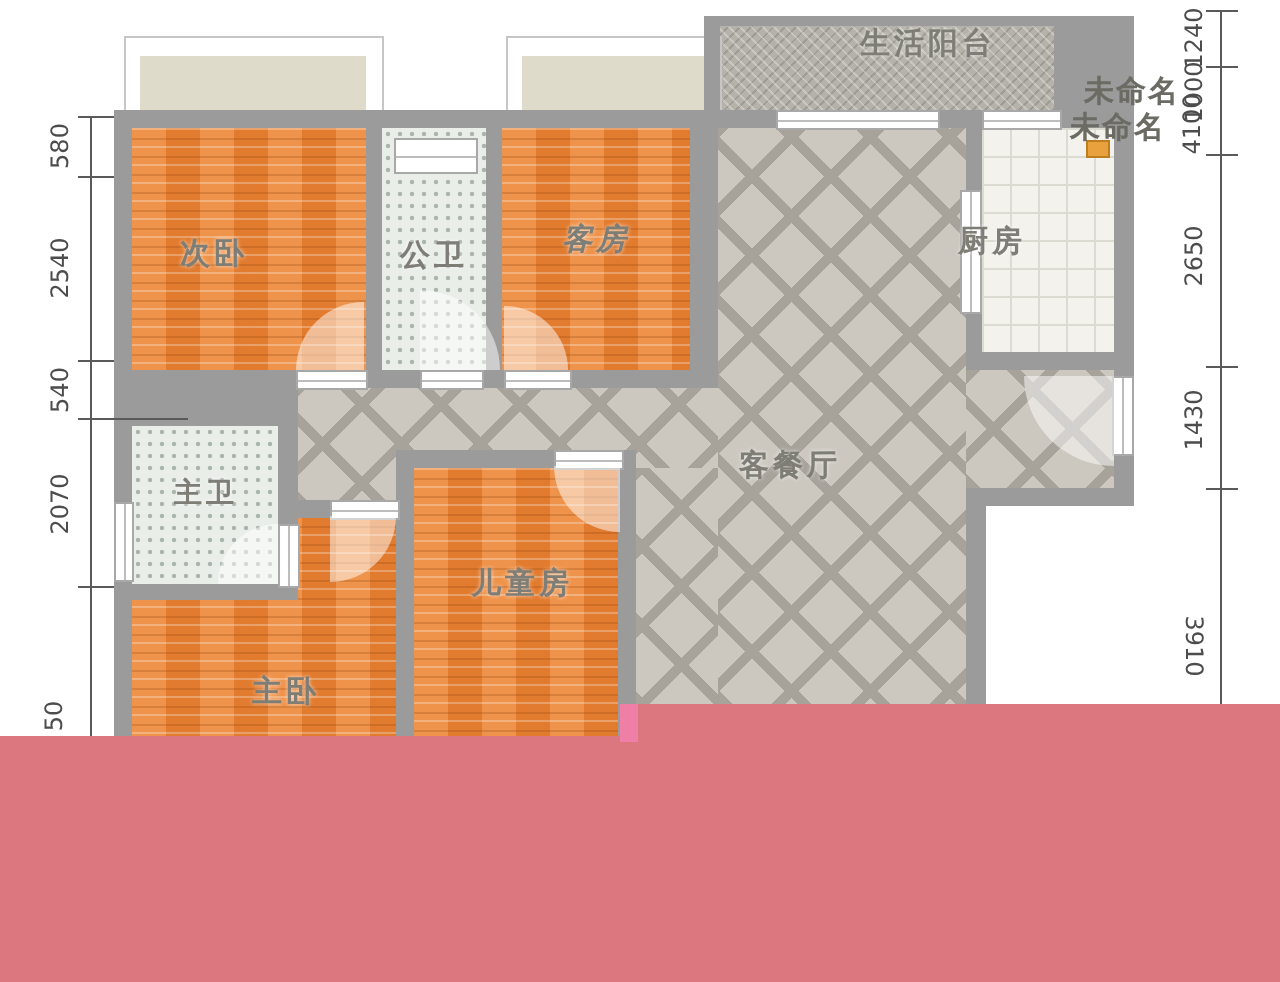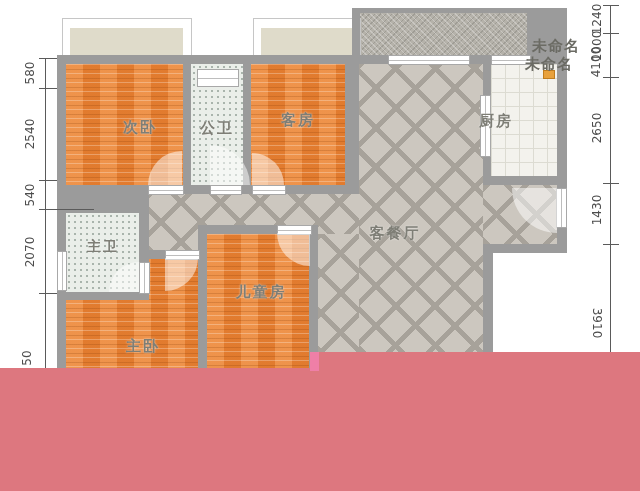--- a/index.html
+++ b/index.html
@@ -26,21 +26,21 @@
     background-position:center;background-repeat:no-repeat;}
   .win.v{background-image:linear-gradient(90deg,#bdbdbd,#bdbdbd);background-size:1px 100%;
     background-position:center;background-repeat:no-repeat;}
   .arc{position:absolute;background:rgba(255,255,255,.5);z-index:4;}
   .bayo{position:absolute;background:#ffffff;border:1px solid #c6c6c6;z-index:2;}
   .bayi{position:absolute;background:#dfdbca;border:1px solid #ffffff;z-index:3;}
   .rlabel{position:absolute;transform:translate(-50%,-50%);font-weight:700;font-size:15px;
     color:#7e7e76;letter-spacing:2px;white-space:nowrap;z-index:6;
     text-shadow:0 0 2px rgba(255,255,255,.7);}
   .unnamed{position:absolute;transform:translate(-50%,-50%);font-weight:700;font-size:15px;
-    color:#6b6b64;letter-spacing:1px;white-space:nowrap;z-index:7;}
+    color:#6b6b64;letter-spacing:1px;white-space:nowrap;z-index:7;margin-left:10px;}
   .dim{position:absolute;transform:translate(-50%,-50%) rotate(-90deg);font-size:12px;
     color:#4c4c4c;z-index:6;white-space:nowrap;font-family:"DejaVu Sans",sans-serif;}
   .dim.cw{transform:translate(-50%,-50%) rotate(90deg);}
   .dline{position:absolute;background:#5a5a5a;z-index:5;}
   .flue{position:absolute;background:#e8a13c;border:1px solid #c07d1f;z-index:5;}
   .overlay{position:absolute;background:#dd777f;z-index:10;}
   .overlay2{position:absolute;background:#ef7fa7;z-index:11;}
 </style>
 </head>
 <body>
@@ -105,25 +105,26 @@
   <div class="arc" style="left:148px;top:151px;width:34px;height:34px;border-radius:100% 0 0 0;"></div>
   <div class="arc" style="left:210px;top:145px;width:40px;height:40px;border-radius:0 100% 0 0;"></div>
   <div class="arc" style="left:252px;top:153px;width:32px;height:32px;border-radius:0 100% 0 0;"></div>
   <div class="arc" style="left:165px;top:258px;width:33px;height:33px;border-radius:0 0 100% 0;"></div>
   <div class="arc" style="left:277px;top:233px;width:33px;height:33px;border-radius:0 0 0 100%;"></div>
   <div class="arc" style="left:109px;top:262px;width:30px;height:30px;border-radius:100% 0 0 0;"></div>
   <div class="arc" style="left:512px;top:188px;width:45px;height:45px;border-radius:0 0 0 100%;"></div>
 
   <div class="flue" style="left:543px;top:70px;width:10px;height:7px;"></div>
 
+  <div class="rlabel" style="left:464px;top:22px;">生活阳台</div>
   <div class="unnamed" style="left:556px;top:46px;">未命名</div>
   <div class="unnamed" style="left:549px;top:64px;">未命名</div>
-  <div class="rlabel" style="left:140px;top:127px;">次卧</div>
+  <div class="rlabel" style="left:107px;top:127px;">次卧</div>
   <div class="rlabel" style="left:217px;top:128px;font-family:Liberation Serif, serif;">公卫</div>
-  <div class="rlabel" style="left:298px;top:120px;">客房</div>
+  <div class="rlabel" style="left:298px;top:120px;font-style:italic;">客房</div>
   <div class="rlabel" style="left:496px;top:121px;">厨房</div>
   <div class="rlabel" style="left:395px;top:233px;">客餐厅</div>
   <div class="rlabel" style="left:103px;top:247px;font-size:14px;">主卫</div>
   <div class="rlabel" style="left:143px;top:346px;">主卧</div>
   <div class="rlabel" style="left:261px;top:292px;">儿童房</div>
 
   <div class="dline" style="left:45px;top:58px;width:1px;height:310px;"></div>
   <div class="dline" style="left:39px;top:58px;width:18px;height:1px;"></div>
   <div class="dline" style="left:39px;top:88px;width:18px;height:1px;"></div>
   <div class="dline" style="left:39px;top:180px;width:18px;height:1px;"></div>

